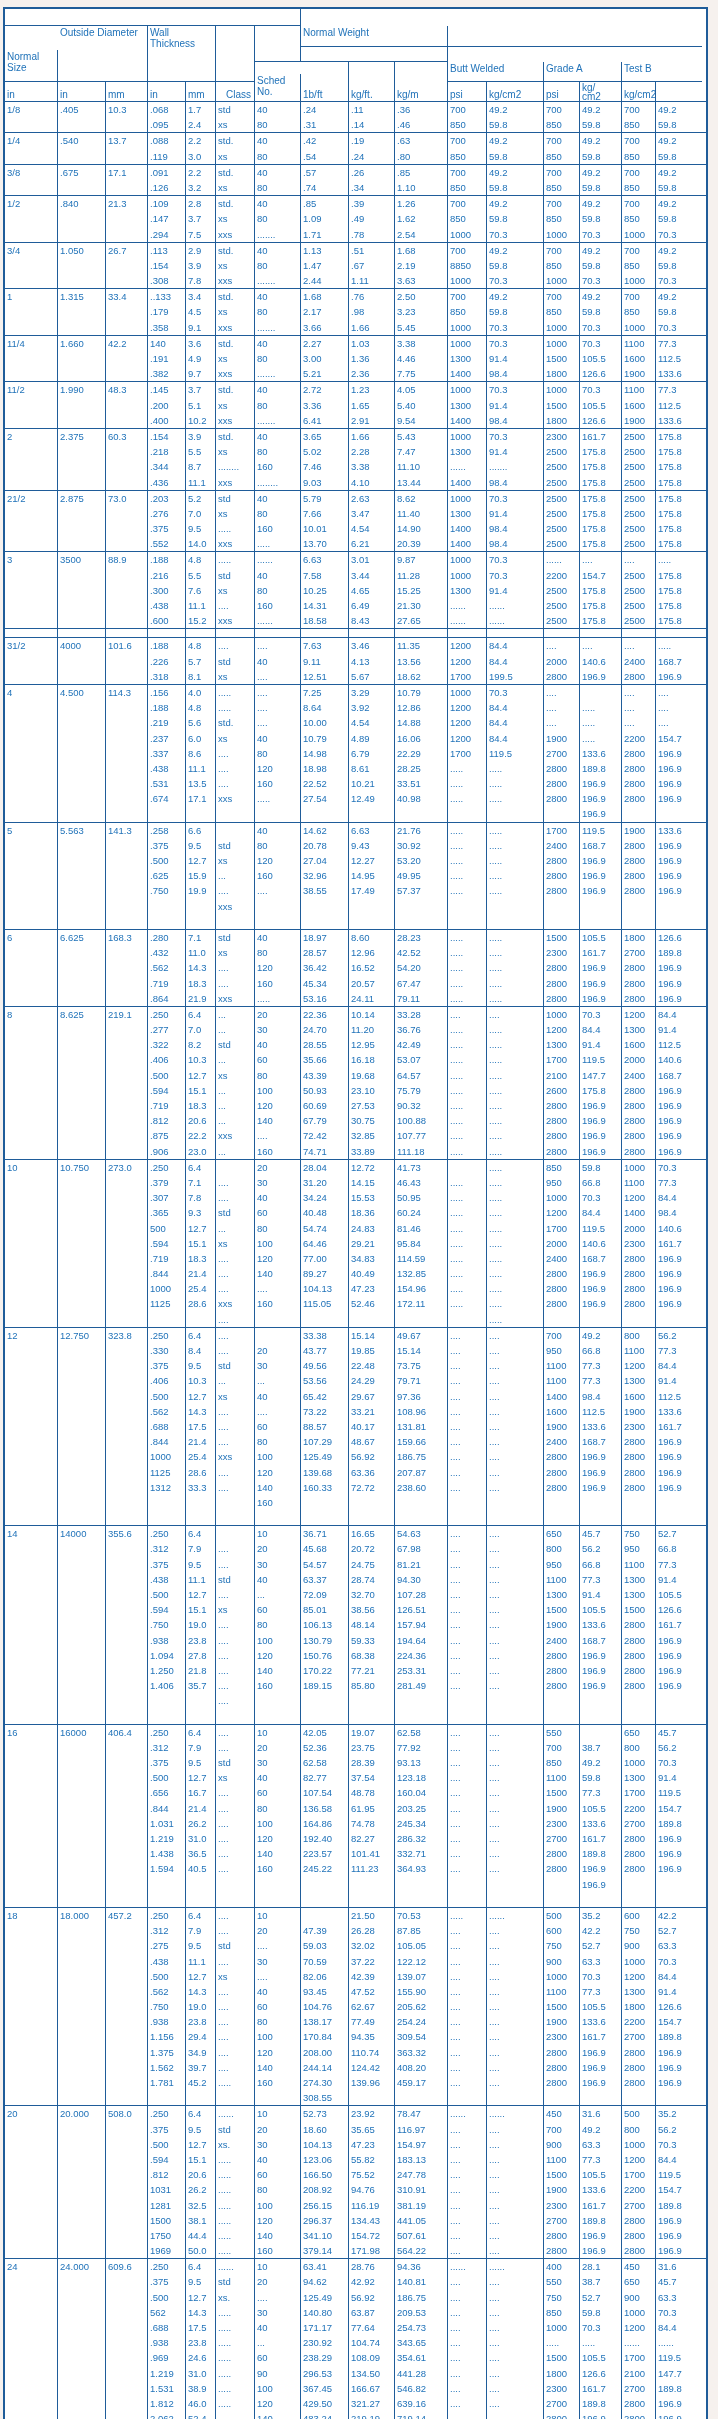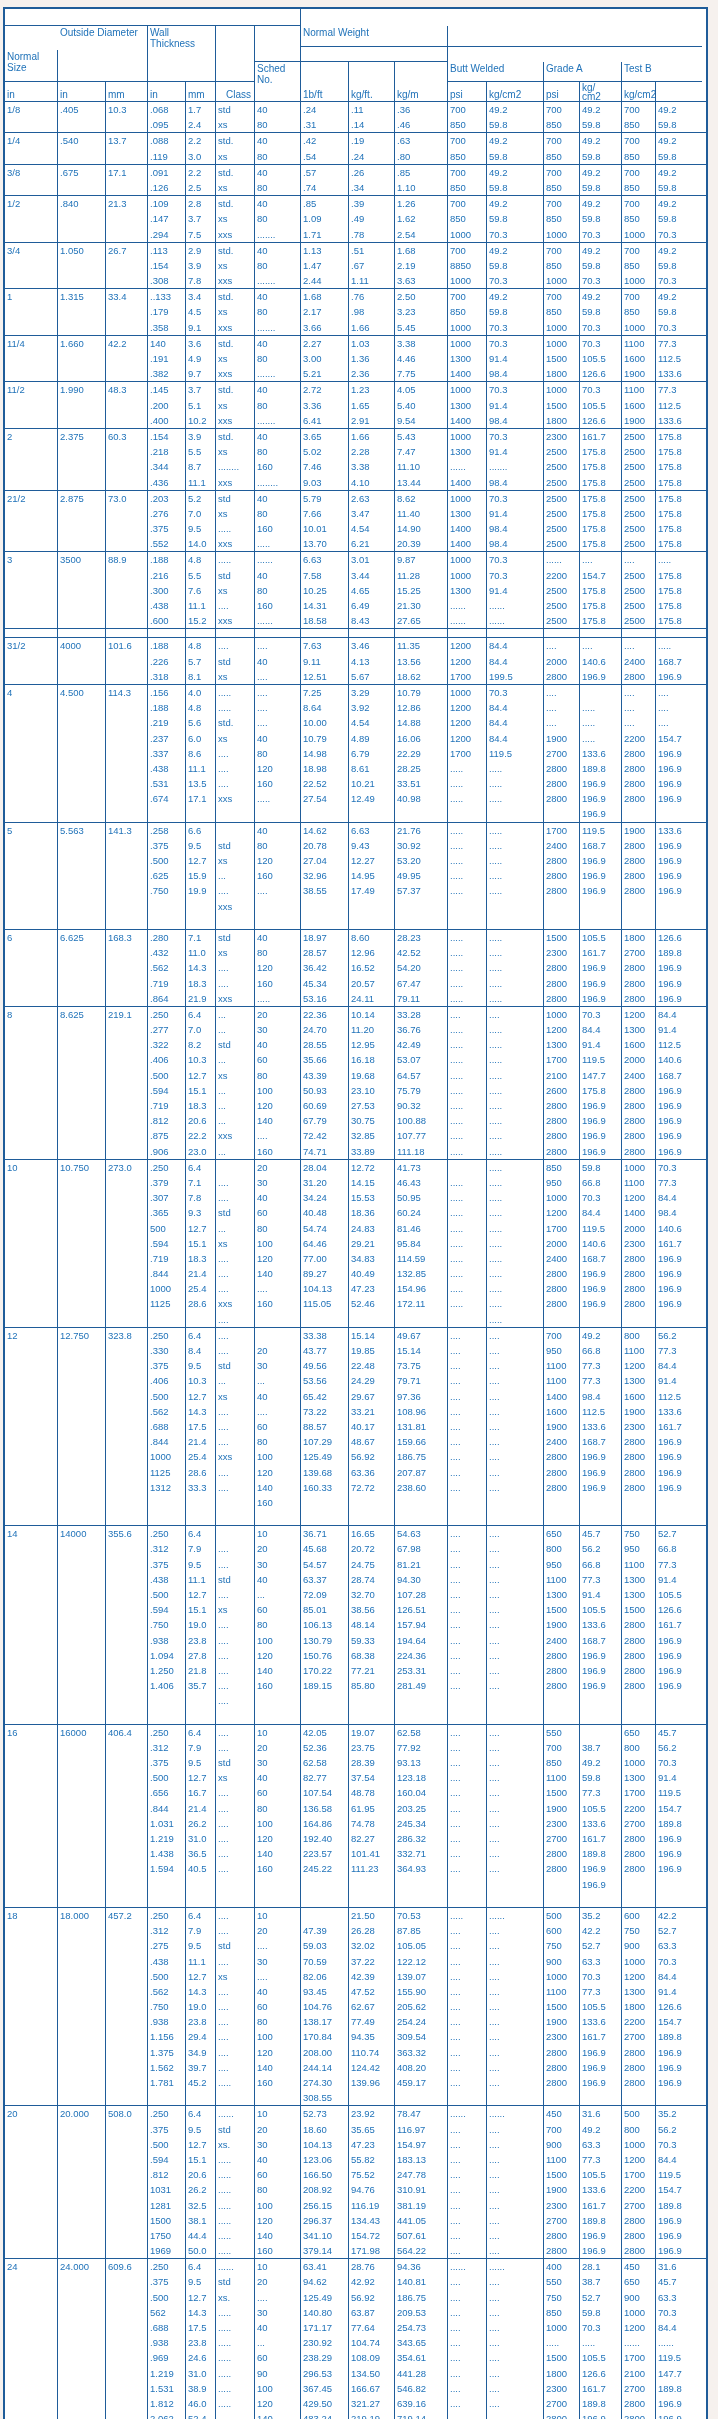--- a/index.html
+++ b/index.html
@@ -66,21 +66,21 @@
     <div class="hc nbr" style="grid-column:8 / span 9;grid-row:1;margin-top:36px;">Plain End</div>
 
     <div class="hc" style="grid-column:1;grid-row:2 / span 2;margin-top:24px;">Normal Size</div>
     <div class="hc" style="grid-column:2 / span 2;grid-row:2 / span 2;">Outside Diameter</div>
     <div class="hc" style="grid-column:4 / span 2;grid-row:2 / span 2;">Wall Thickness</div>
     <div class="hc" style="grid-column:6;grid-row:2 / span 2;"></div>
     <div class="hc" style="grid-column:7;grid-row:2;"></div>
 
     <div class="hc" style="grid-column:8 / span 3;grid-row:2;">Normal Weight</div>
 
-    <div class="hc nbb" style="grid-column:7;grid-row:3 / span 2;">Sched No.</div>
+    <div class="hc nbb" style="grid-column:7;grid-row:3 / span 2;margin-top:12px;">Sched No.</div>
     <div class="hc nbb bottom" style="grid-column:8;grid-row:3 / span 2;">1b/ft</div>
     <div class="hc nbb bottom" style="grid-column:9;grid-row:3 / span 2;">kg/ft.</div>
     <div class="hc nbb bottom" style="grid-column:10;grid-row:3 / span 2;">kg/m</div>
     <div class="hc" style="grid-column:11 / span 2;grid-row:3;">Butt Welded</div>
     <div class="hc" style="grid-column:13 / span 2;grid-row:3;">Grade A</div>
     <div class="hc nbr" style="grid-column:15 / span 2;grid-row:3;">Test B</div>
 
     <div class="hc nbb bottom" style="grid-column:1;grid-row:4;">in</div>
     <div class="hc nbb bottom" style="grid-column:2;grid-row:4;">in</div>
     <div class="hc nbb bottom" style="grid-column:3;grid-row:4;">mm</div>
@@ -181,21 +181,21 @@
         <div class="cell">700</div>
         <div class="cell">49.2</div>
         <div class="cell">700</div>
         <div class="cell">49.2</div>
         <div class="cell">700</div>
         <div class="cell">49.2</div>
         <div class="cell"></div>
         <div class="cell"></div>
         <div class="cell"></div>
         <div class="cell">.126</div>
-        <div class="cell">2.5</div>
+        <div class="cell">3.2</div>
         <div class="cell">xs</div>
         <div class="cell">80</div>
         <div class="cell">.74</div>
         <div class="cell">.34</div>
         <div class="cell">1.10</div>
         <div class="cell">850</div>
         <div class="cell">59.8</div>
         <div class="cell">850</div>
         <div class="cell">59.8</div>
         <div class="cell">850</div>

